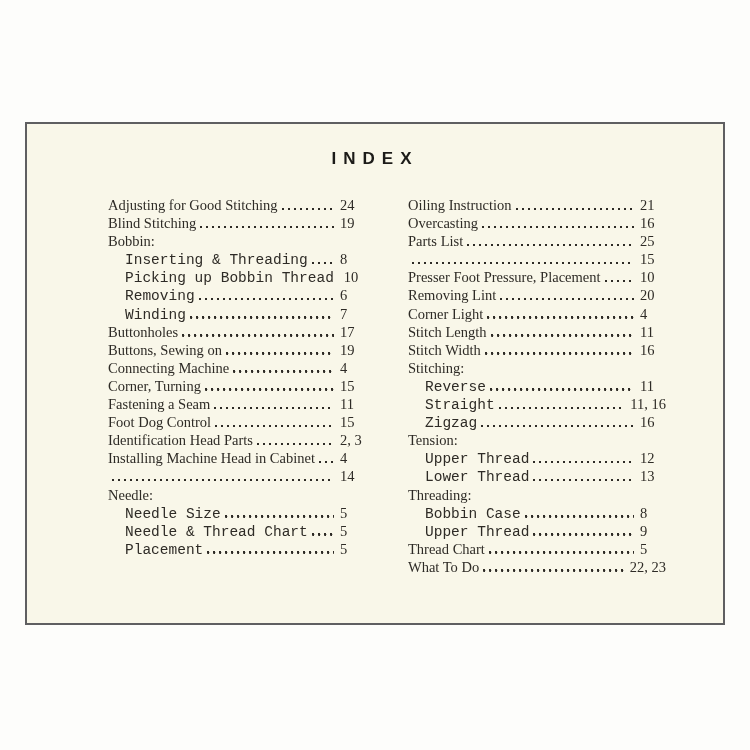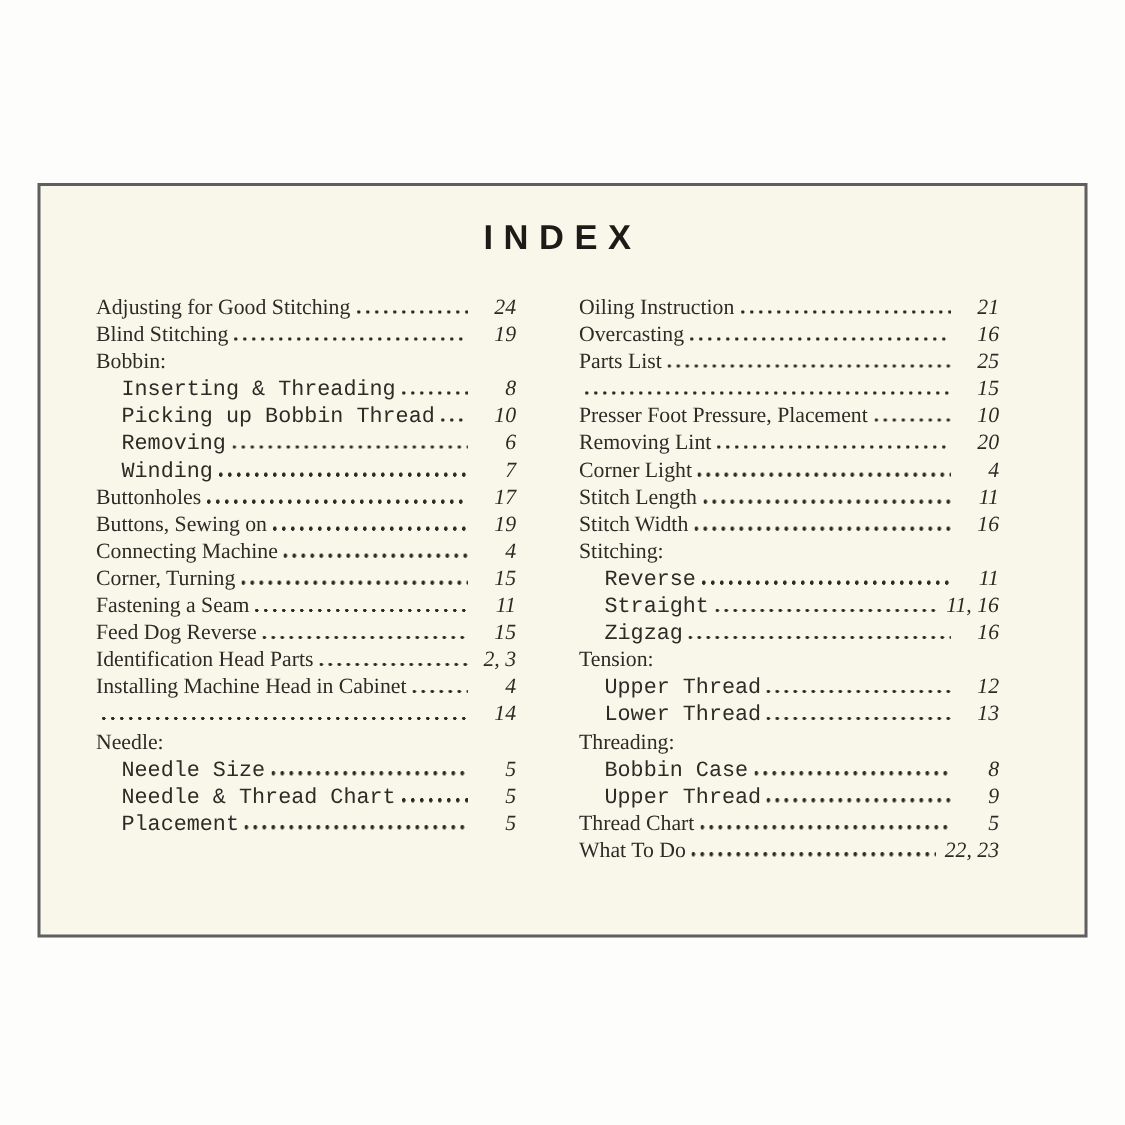--- a/index.html
+++ b/index.html
@@ -20,29 +20,30 @@
     box-sizing: border-box;
     background: var(--paper, #f9f7e9);
     border: 2px solid var(--border, #5f5f61);
   }
   .title {
     margin: 21px 0 0 0;
     height: 27px;
     text-align: center;
     font-family: "Liberation Sans", sans-serif;
     font-weight: bold;
-    font-size: 23px;
+    font-size: 17px;
     line-height: 27px;
     letter-spacing: 7px;
     color: var(--ink-dark, #1c1b18);
   }
   .cols {
     display: flex;
     gap: 42px;
     padding: 25px 57px 0 37px;
+    margin-left: 44px;
   }
   .col {
     flex: 1 1 0;
     min-width: 0;
   }
   .row {
     display: flex;
     align-items: baseline;
     height: 18.1px;
     font-size: 14.5px;
@@ -54,23 +55,21 @@
     flex: 1 1 auto;
     height: 2.5px;
     margin: 0 6px 0 4px;
     background-image: radial-gradient(circle at 1.2px 1.2px, var(--ink, #2e2b26) 1.05px, rgba(0,0,0,0) 1.4px);
     background-size: 6px 2.5px;
     background-repeat: repeat-x;
     background-position: left bottom;
   }
   .pagenum {
     min-width: 26px;
-    text-align: right;
     white-space: nowrap;
-    font-style: italic;
   }
 </style>
 </head>
 <body>
 
 <div class="card">
   <h1 class="title">INDEX</h1>
   <div class="cols">
     <div class="col" id="col-0">
   <div class="row">
@@ -139,21 +138,21 @@
   </div>
 
 
   <div class="row">
     <span class="label">Fastening a Seam</span>
     <span class="leader"></span>
     <span class="pagenum">11</span>
   </div>
 
   <div class="row">
-    <span class="label">Feed Dog Reverse</span>
+    <span class="label">Foot Dog Control</span>
     <span class="leader"></span>
     <span class="pagenum">15</span>
   </div>
 
   <div class="row">
     <span class="label">Identification Head Parts</span>
     <span class="leader"></span>
     <span class="pagenum">2, 3</span>
   </div>
 

